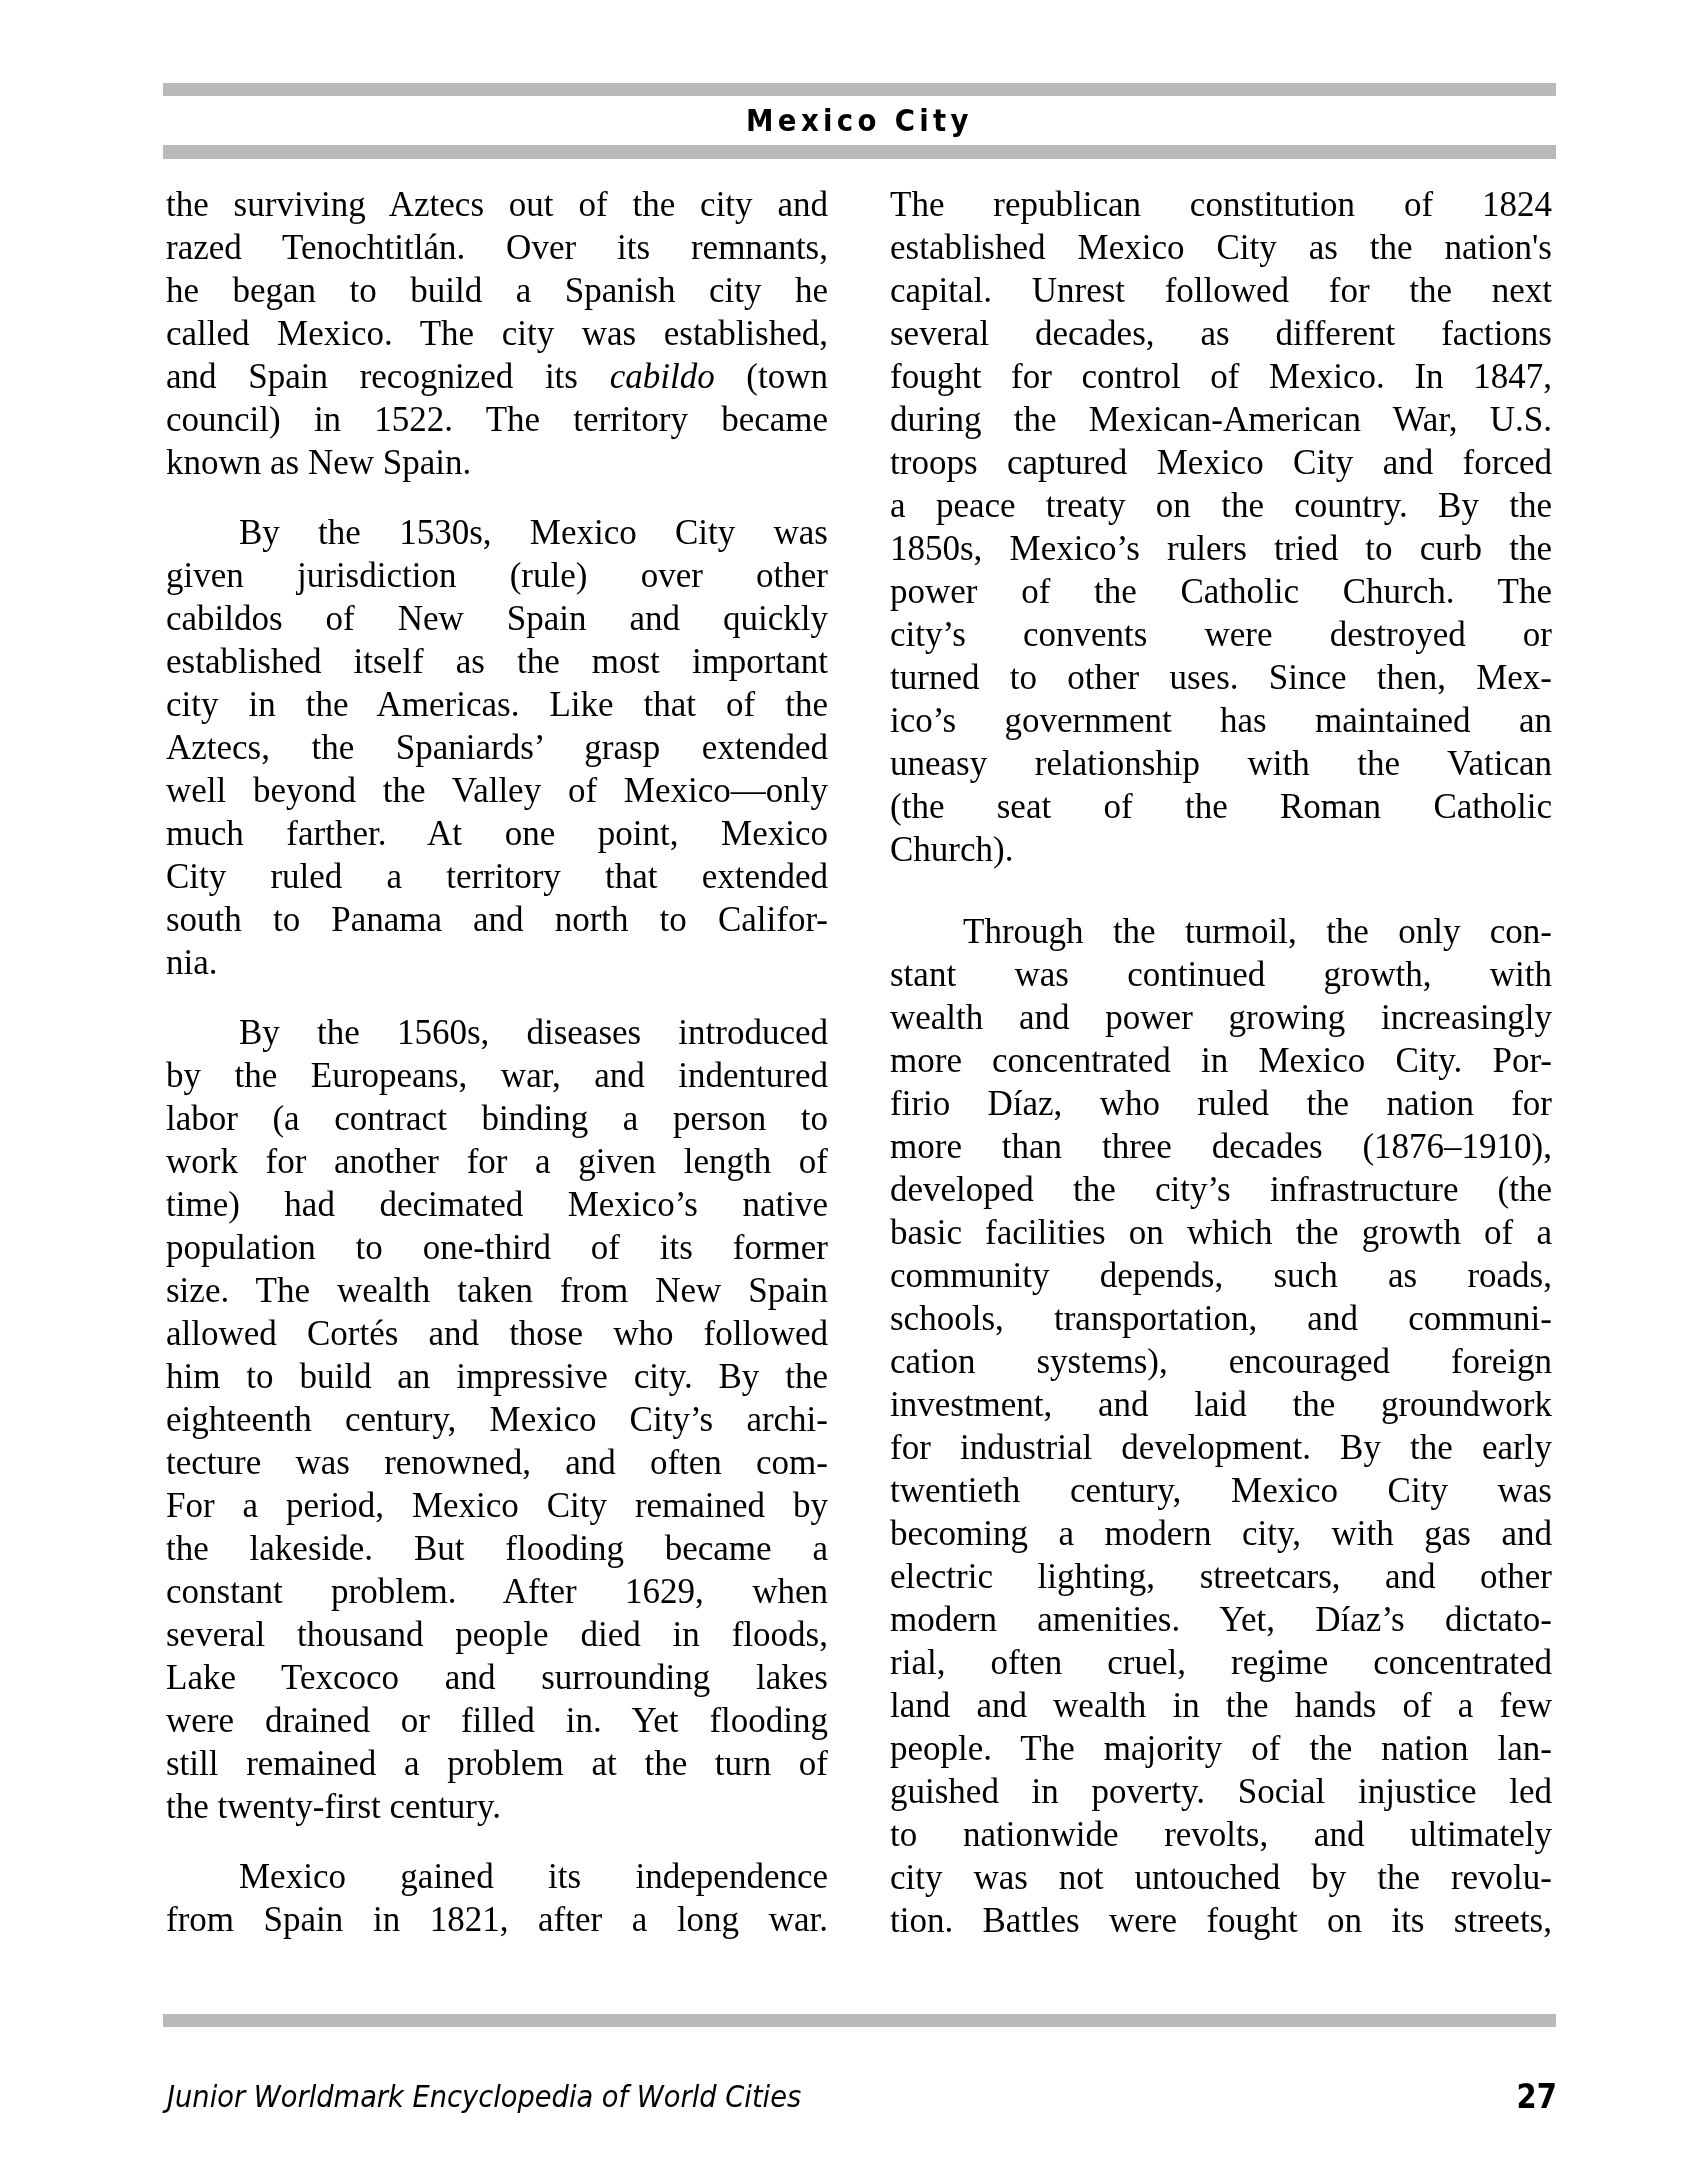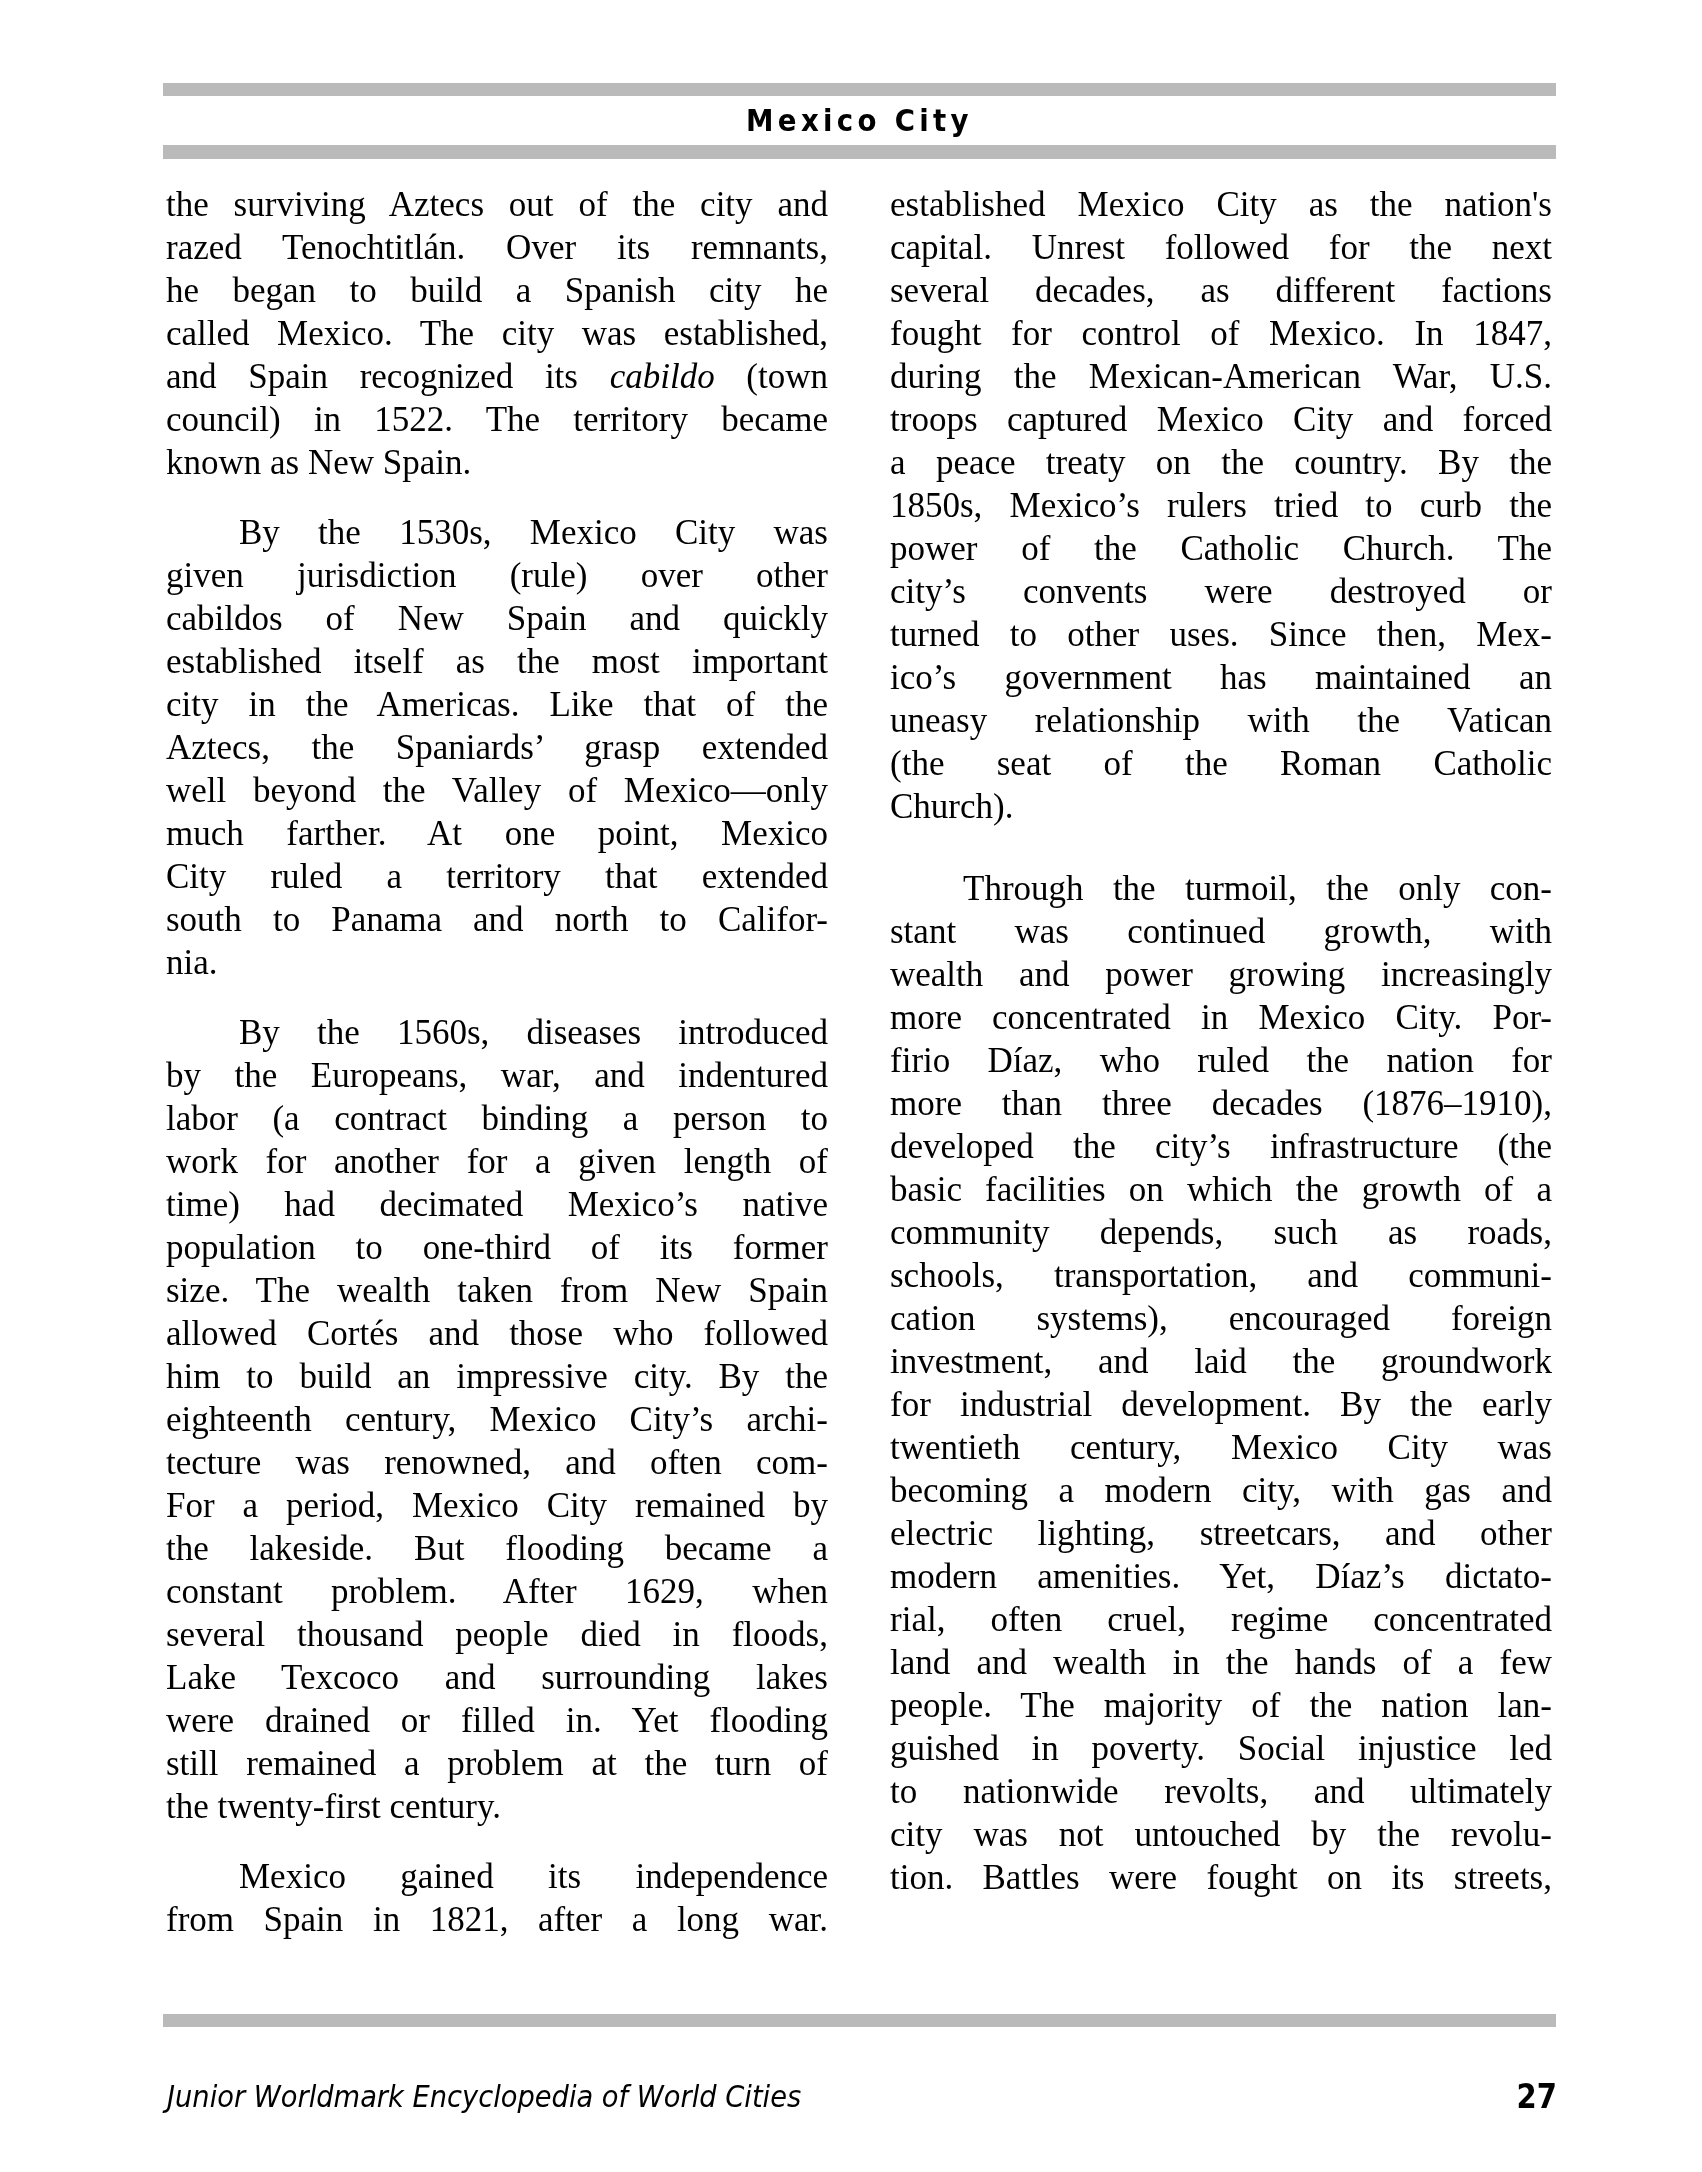--- a/index.html
+++ b/index.html
@@ -147,20 +147,21 @@
       <span class="line">still remained a problem at the turn of</span>
       <span class="line last">the twenty-first century.</span>
     </p>
     <p class="para">
       <span class="line indent">Mexico gained its independence</span>
       <span class="line">from Spain in 1821, after a long war.</span>
     </p>
   </div>
 <div class="column" id="col-right">
     <p class="para">
+      <span class="line">The republican constitution of 1824</span>
       <span class="line">established Mexico City as the nation's</span>
       <span class="line">capital. Unrest followed for the next</span>
       <span class="line">several decades, as different factions</span>
       <span class="line">fought for control of Mexico. In 1847,</span>
       <span class="line">during the Mexican-American War, U.S.</span>
       <span class="line">troops captured Mexico City and forced</span>
       <span class="line">a peace treaty on the country. By the</span>
       <span class="line">1850s, Mexico’s rulers tried to curb the</span>
       <span class="line">power of the Catholic Church. The</span>
       <span class="line">city’s convents were destroyed or</span>

